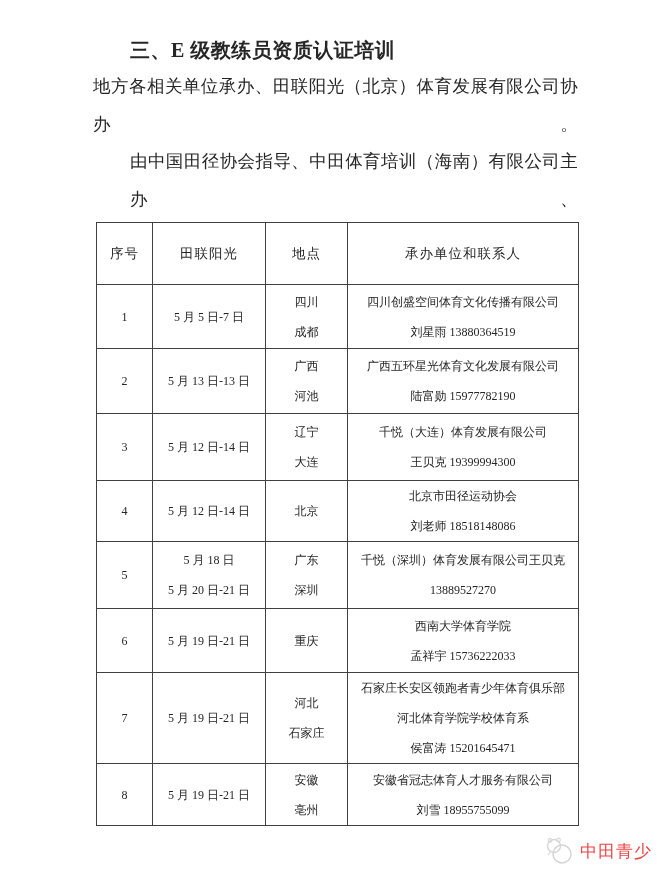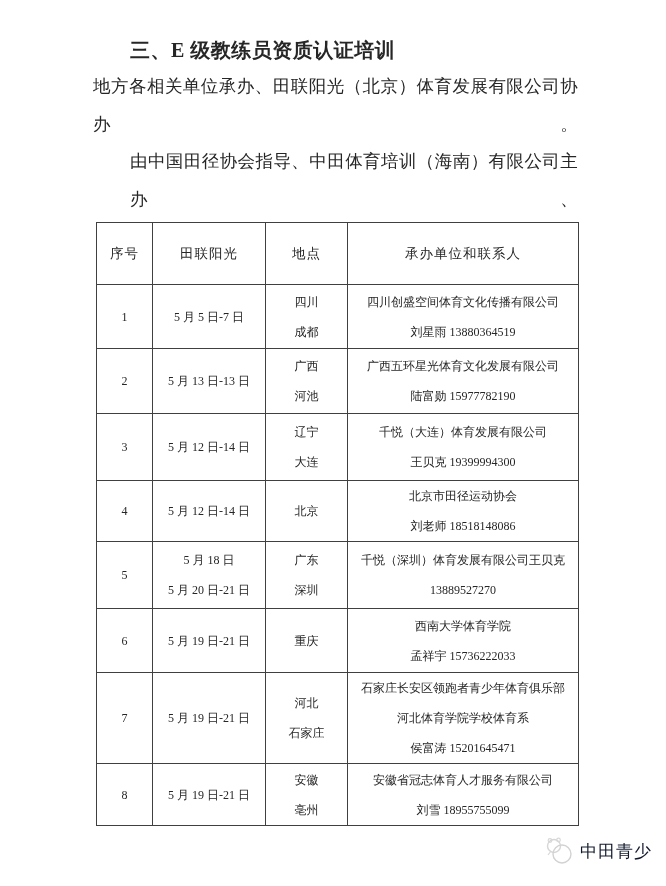--- a/index.html
+++ b/index.html
@@ -45,21 +45,21 @@
   }
   .schedule th{
     font-weight:normal;
     font-size:13.5px;
     letter-spacing:1px;
   }
   .watermark{
     position:absolute;
     right:14px;bottom:18px;
     display:flex;align-items:center;gap:5px;
-    color:#0f172a;
+    color:#ef4444;
     font-size:17px;
     letter-spacing:1px;
   }
   .wm-logo{display:block;}
 </style>
 </head>
 <body>
 
 <div class="page">
   <div class="content">

